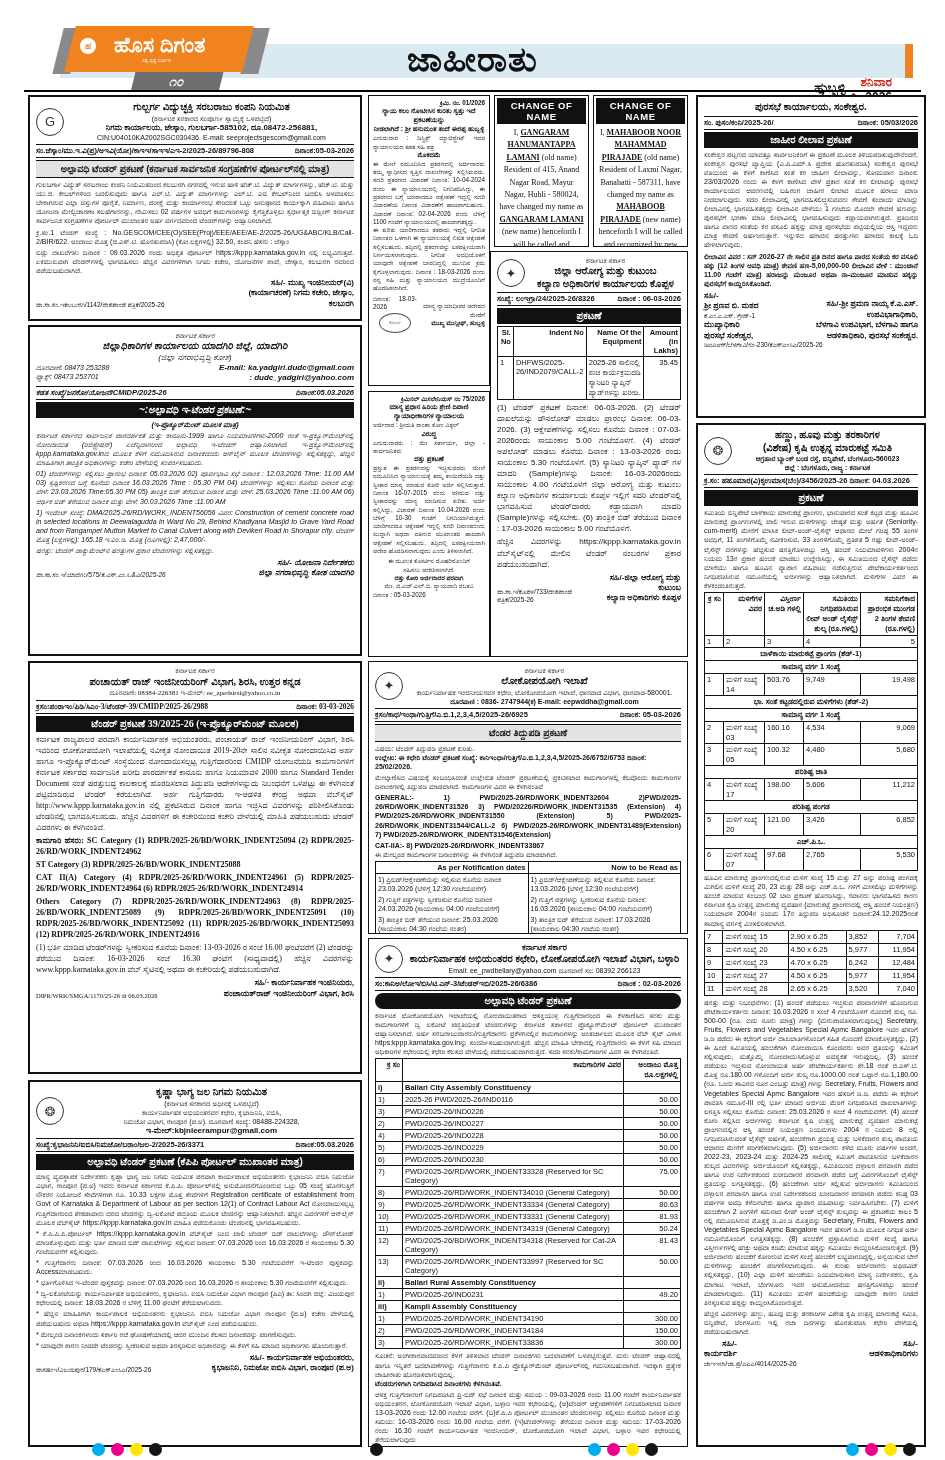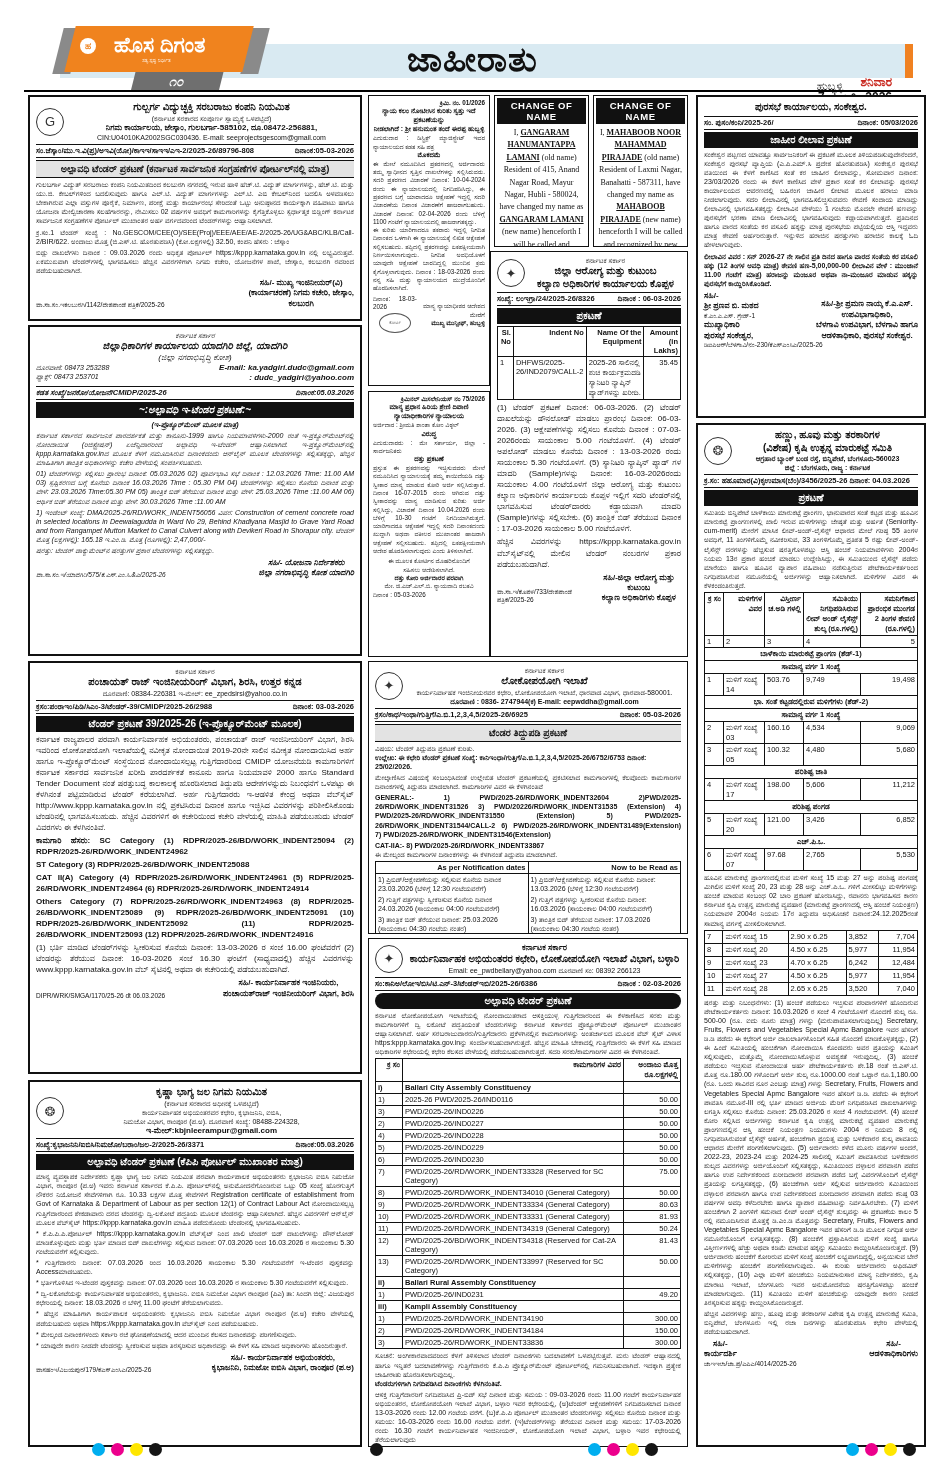--- a/index.html
+++ b/index.html
@@ -15,37 +15,37 @@
                display:flex;align-items:center;justify-content:center;flex-direction:column;}
   .logo-text{color:#fff;font-weight:bold;font-size:21px;transform:skewX(14deg);line-height:1;}
   .logo-tag{color:#fff;font-size:5px;transform:skewX(14deg);margin-top:2px;}
   .logo-dot{position:absolute;left:80px;top:38px;width:16px;height:16px;border-radius:50%;background:#fff;
             display:flex;align-items:center;justify-content:center;font-size:9px;color:#f0831e;font-weight:bold;transform:none;z-index:3;}
   .logo-gray-num{position:absolute;left:133px;top:72px;width:88px;height:20px;background:#6f6f6f;transform:skewX(-14deg);
                  display:flex;align-items:center;justify-content:center;color:#fff;font-size:13px;font-weight:bold;}
   .date-block{position:absolute;left:692px;top:46px;width:200px;text-align:right;line-height:1.25;margin-top:29px;}
   .weekday{color:#c92a21;font-weight:bold;font-size:12px;}
   .date-line{font-size:12px;font-weight:bold;}
-  .edition{position:absolute;left:760px;top:80px;width:140px;text-align:center;font-size:11px;font-weight:normal;}
+  .edition{position:absolute;left:760px;top:80px;width:140px;text-align:center;font-size:13px;font-weight:bold;}
   .top-rule{position:absolute;left:24px;top:90px;width:897px;height:2px;background:#000;}
   
   .ad{position:absolute;border:2px solid #111;background:#fff;padding:4px 6px;box-sizing:border-box;overflow:hidden;}
   .ad.thin{border-width:1px;}
   .c{text-align:center;}
   .t-med{font-size:10px;font-weight:bold;line-height:1.25;}
   .t-sm{font-size:8px;line-height:1.3;}
   .t-xs{font-size:7px;line-height:1.3;}
   .meta{display:flex;justify-content:space-between;font-size:7.5px;border-top:1px solid #111;border-bottom:1px solid #111;
         padding:1px 0;margin:2px 0;font-weight:bold;}
   .bar-black{background:#111;color:#fff;text-align:center;font-weight:bold;font-size:10px;padding:2px 0;margin:2px 0;}
   .bar-gray{background:#e3e3e3;color:#111;text-align:center;font-weight:bold;font-size:9.5px;padding:2px 0;margin:2px 0;border-top:1px solid #111;border-bottom:1px solid #111;}
   .body-j{font-size:8px;line-height:1.38;text-align:justify;margin-top:2px;}
   .body-j.xs{font-size:7px;line-height:1.3;}
   .sig-row{display:flex;justify-content:space-between;align-items:flex-end;margin-top:3px;}
-  .sig{font-size:8px;font-weight:bold;text-align:center;line-height:1.3;}
+  .sig{font-size:8px;font-weight:bold;text-align:right;line-height:1.3;}
   .foot{font-size:6.5px;}
   .emblem{width:26px;height:26px;border:1.5px solid #333;border-radius:50%;display:flex;align-items:center;justify-content:center;
           font-size:13px;color:#333;flex:0 0 auto;background:#fff;}
   .head-flex{display:flex;gap:5px;align-items:center;}
   table{border-collapse:collapse;width:100%;margin:2px 0;}
   th,td{border:1px solid #111;font-size:7.5px;padding:1px 2px;vertical-align:top;}
   th{font-weight:bold;text-align:right;}
   td.section-cell{text-align:center;font-weight:bold;}
   tr.bold-row td{font-weight:bold;}
   .num-col{text-align:left;}
@@ -142,21 +142,21 @@
     <div class="body-j xs">ಷರತ್ತು: ಟೆಂಡರ್ ಡಾಕ್ಯುಮೆಂಟ್‌ನ ಷರತ್ತುಗಳ ಪ್ರಕಾರ ಟೆಂಡರಗಳನ್ನು ಸಲ್ಲಿಸತಕ್ಕದ್ದು.</div>
     <div class="sig-row">
       <div class="foot">ವಾ.ಸಾ.ಸಂ.ಇ/ಯಾದಗಿರಿ/575/ಕೆ.ಎಸ್.ಎಂ.ಸಿ.&amp;ಎ/2025-26</div>
       <div class="sig">
         <div>ಸಹಿ/- ಯೋಜನಾ ನಿರ್ದೇಶಕರು</div>
         <div>ಜಿಲ್ಲಾ ನಗರಾಭಿವೃದ್ಧಿ ಕೋಶ ಯಾದಗಿರಿ</div>
       </div>
     </div>
   </div>
 
-  <div class="ad" style="left:28px;top:661px;width:334px;height:413px;">
+  <div class="ad" style="left:28px;top:661px;width:334px;height:413px;font-family:Liberation Serif, serif;">
     <div class="c t-xs">ಕರ್ನಾಟಕ ಸರ್ಕಾರ</div>
     <div class="c t-med">ಪಂಚಾಯತ್ ರಾಜ್ ಇಂಜಿನೀಯರಿಂಗ್ ವಿಭಾಗ, ಶಿರಸಿ, ಉತ್ತರ ಕನ್ನಡ</div>
     <div class="c t-xs">ದೂರವಾಣಿ: 08384-226381 ಇ-ಮೇಲ್: ee_zpedsirsi@yahoo.co.in</div>
     <div class="meta">
       <span>ಕ್ರಸಂ:ಪಂರಾಇಂ/ಪಿಡಿ/ಸಿಎಂ-3/ಟೆಂಡರ್-39/CMIDP/2025-26/2988</span>
       <span>ದಿನಾಂಕ: 03-03-2026</span>
     </div>
     <div class="bar-black">ಟೆಂಡರ್ ಪ್ರಕಟಣೆ 39/2025-26 (ಇ-ಪ್ರೊಕ್ಯೂರ್‌ಮೆಂಟ್ ಮೂಲಕ)</div>
     <div class="body-j">ಕರ್ನಾಟಕ ರಾಜ್ಯಪಾಲರ ಪರವಾಗಿ ಕಾರ್ಯನಿರ್ವಾಹಕ ಅಭಿಯಂತರರು, ಪಂಚಾಯತ್ ರಾಜ್ ಇಂಜಿನೀಯರಿಂಗ್ ವಿಭಾಗ, ಶಿರಸಿ ಇವರಿಂದ ಲೋಕೋಪಯೋಗಿ ಇಲಾಖೆಯಲ್ಲಿ ನವೀಕೃತ ನೋಂದಾಯಿತ 2019-20ನೇ ಸಾಲಿನ ನವೀಕೃತ ನೋಂದಾಯಿಸಿದ ಅರ್ಹ ಹಾಗೂ ಇ-ಪ್ರೊಕ್ಯೂರ್‌ಮೆಂಟ್ ಸಂಸ್ಥೆಯಿಂದ ನೋಂದಾಯಿಸಲ್ಪಟ್ಟ ಗುತ್ತಿಗೆದಾರರಿಂದ CMIDP ಯೋಜನೆಯಡಿ ಕಾಮಗಾರಿಗಳಿಗೆ ಕರ್ನಾಟಕ ಸರ್ಕಾರದ ಸಾರ್ವಜನಿಕ ಖರೀದಿ ಪಾರದರ್ಶಕತೆ ಕಾನೂನು ಹಾಗೂ ನಿಯಮಾವಳಿ 2000 ಹಾಗೂ Standard Tender Document ನಂತೆ ಷರತ್ತುಬದ್ಧ ಕಾಲಕಾಲಕ್ಕೆ ಹೊರಡಿಸಲಾದ ತಿದ್ದುಪಡಿ ಆದೇಶಗಳನ್ನುದು ನಿಬಂಧನೆಗೆ ಒಳಪಟ್ಟು ಈ ಕೆಳಗಿನಂತೆ ಪಟ್ಟಿಮಾಡಿರುವ ಟೆಂಡರ್ ಕರೆಯಲಾಗಿದೆ. ಅರ್ಹ ಗುತ್ತಿಗೆದಾರರು ಇ-ಆಡಳಿತ ಕೇಂದ್ರ ಅಥವಾ ವೆಬ್‌ಸೈಟ್ http://www.kppp.karnataka.gov.in ನಲ್ಲಿ ಪ್ರಕಟಿಸಿರುವ ದಿನಾಂಕ ಹಾಗೂ ಇಚ್ಛಿಸಿದ ವಿವರಗಳನ್ನು ಪರಿಶೀಲಿಸಿಕೊಂಡು ಟೆಂಡರಿನಲ್ಲಿ ಭಾಗವಹಿಸಬಹುದು. ಹೆಚ್ಚಿನ ವಿವರಗಳಿಗೆ ಈ ಕಚೇರಿಯಿಂದ ಕಚೇರಿ ವೇಳೆಯಲ್ಲಿ ಮಾಹಿತಿ ಪಡೆಯಬಹುದು ಟೆಂಡರ್ ವಿವರಗಳು ಈ ಕೆಳಗಿನಂತಿವೆ.</div>
     <div class="body-j" style="font-weight:bold">ಕಾಮಗಾರಿ ಹೆಸರು: SC Category (1) RDPR/2025-26/BD/WORK_INDENT25094 (2) RDPR/2025-26/RD/WORK_INDENT24962</div>

